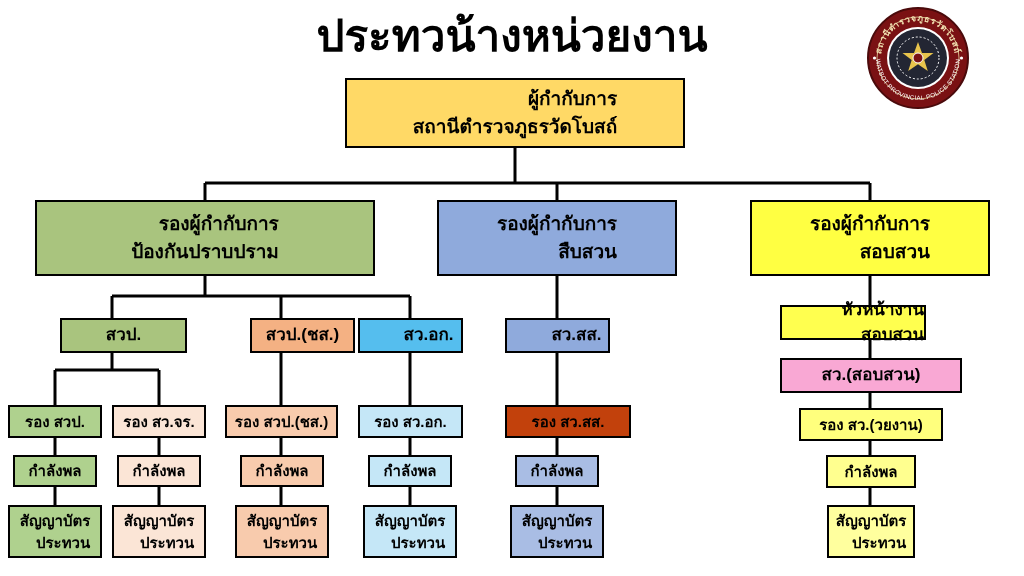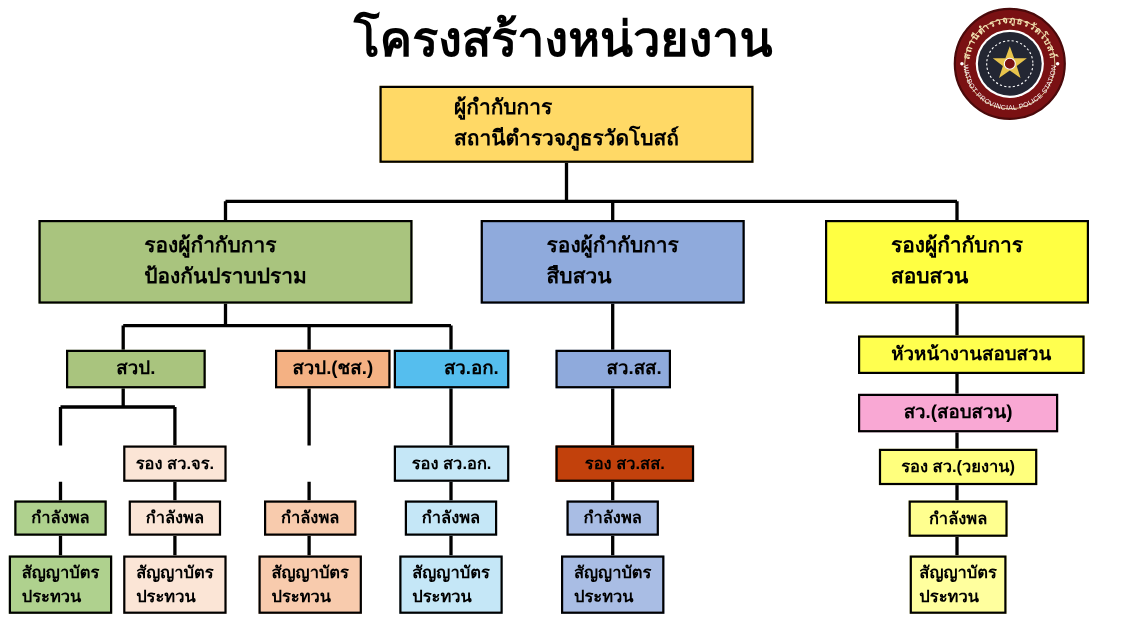--- a/index.html
+++ b/index.html
@@ -3,32 +3,32 @@
 <meta charset="utf-8">
 <style>
   html,body{margin:0;padding:0;background:#fff;}
   .stage{position:relative;width:1024px;height:576px;background:#ffffff;overflow:hidden;
          font-family:"Liberation Sans","DejaVu Sans",sans-serif;}
   .title{position:absolute;top:0px;left:0;right:0;text-align:center;font-size:44px;font-weight:800;color:#000;
          text-shadow:-2px -2px 0 #fff,2px -2px 0 #fff,-2px 2px 0 #fff,2px 2px 0 #fff,
                      -2px 0 0 #fff,2px 0 0 #fff,0 -2px 0 #fff,0 2px 0 #fff;}
   .lines{position:absolute;left:0;top:0;width:1024px;height:576px;pointer-events:none;}
   .box{position:absolute;border:2px solid #000;box-sizing:border-box;display:flex;align-items:center;
-       justify-content:center;text-align:left;font-weight:bold;color:#000;white-space:pre-line;line-height:1.45;}
+       justify-content:center;text-align:right;font-weight:bold;color:#000;white-space:pre-line;line-height:1.45;}
   
   .b-superintendent{left:345px;top:78px;width:340px;height:70px;background:#FFD966;font-size:19px;}
   .b-deputy-prevention{left:35px;top:200px;width:340px;height:76px;background:#A9C47E;font-size:19px;}
   .b-deputy-investigation{left:437px;top:200px;width:240px;height:76px;background:#8FAADC;font-size:19px;}
   .b-deputy-inquiry{left:750px;top:200px;width:240px;height:76px;background:#FFFF42;font-size:19px;}
   
   .b-inspector-prevention{left:60px;top:318px;width:127px;height:35px;background:#A9C47E;font-size:17px;}
   .b-inspector-community{left:228px;top:318px;width:105px;height:35px;background:#F4B183;font-size:17px;margin-left:22px;}
   .b-inspector-admin{left:358px;top:318px;width:105px;height:35px;background:#55BEEE;font-size:17px;padding-left:36px;}
   .b-inspector-investigation{left:505px;top:318px;width:105px;height:35px;background:#8FAADC;font-size:17px;padding-left:38px;}
-  .b-head-inquiry{left:780px;top:305px;width:206px;height:35px;background:#FFFF4F;font-size:17px;}
+  .b-head-inquiry{left:780px;top:305px;width:146px;height:35px;background:#FFFF4F;font-size:17px;}
   .b-inspector-inquiry{left:780px;top:358px;width:182px;height:35px;background:#f9a8d4;font-size:17px;}
   
   .b-dep-insp-prevention{left:8px;top:405px;width:94px;height:33px;background:#AFD18E;font-size:15px;}
   .b-dep-insp-traffic{left:112px;top:405px;width:94px;height:33px;background:#FBE5D6;font-size:15px;}
   .b-dep-insp-community{left:225px;top:405px;width:113px;height:33px;background:#F8CBAD;font-size:15px;}
   .b-dep-insp-admin{left:358px;top:405px;width:105px;height:33px;background:#C5E7F7;font-size:15px;}
   .b-dep-insp-investigation{left:505px;top:405px;width:126px;height:33px;background:#c2410c;font-size:15px;}
   .b-dep-insp-inquiry{left:799px;top:408px;width:144px;height:33px;background:#FFFF7D;font-size:15px;}
   
   .b-man-prevention{left:13px;top:455px;width:84px;height:32px;background:#AFD18E;font-size:15px;}
@@ -60,21 +60,21 @@
     <path fill="none" stroke="#000" stroke-width="3" d="M515 148V183 M205 183H870 M205 183V200 M557 183V200 M870 183V200
          M205 276V296 M112 296H410 M112 296V318 M281 296V318 M410 296V318
          M557 276V318 M870 276V305
          M112 353V370 M55 370H159 M55 370V405 M159 370V405
          M281 353V405 M410 353V405 M557 353V405
          M55 438V455 M159 438V455 M281 438V455 M410 438V455 M557 438V455
          M55 487V505 M159 487V505 M281 487V505 M410 487V505 M557 487V505
          M870 340V358 M870 393V408 M870 441V455 M870 488V505"></path>
   </svg>
 
-  <div class="title">โครงสร้างหน่วยงาน</div>
+  <div class="title">ประทวน้างหน่วยงาน</div>
 
   <svg class="logo" viewBox="0 0 104 104">
     <circle cx="52" cy="52" r="50" fill="#7A1113" stroke="#4A0A0B" stroke-width="2"></circle>
     <circle cx="52" cy="52" r="41" fill="none" stroke="#E8D9A0" stroke-width="0.8"></circle>
     <circle cx="52" cy="52" r="31" fill="#FFFFFF"></circle>
     <circle cx="52" cy="52" r="29" fill="#232633"></circle>
     <circle cx="52" cy="52" r="21" fill="none" stroke="#FFFFFF" stroke-width="1" stroke-dasharray="2 2"></circle>
     <path d="M52 36 l4 11 11.5 0 -9.2 7 3.5 11 -9.8-6.8 -9.8 6.8 3.5-11 -9.2-7 11.5 0 z" fill="#E8C44C"></path>
     <circle cx="52" cy="52" r="5" fill="#7A1113" stroke="#FFFFFF" stroke-width="1"></circle>
     <circle cx="8.5" cy="52" r="1.6" fill="#FFFFFF"></circle>
@@ -99,21 +99,23 @@
   <div class="box b-deputy-inquiry">รองผู้กำกับการ
 สอบสวน</div>
 
   <div class="box b-inspector-prevention">สวป.</div>
   <div class="box b-inspector-community">สวป.(ชส.)</div>
   <div class="box b-inspector-admin">สว.อก.</div>
   <div class="box b-inspector-investigation">สว.สส.</div>
   <div class="box b-head-inquiry">หัวหน้างานสอบสวน</div>
   <div class="box b-inspector-inquiry">สว.(สอบสวน)</div>
 
+  <div class="box b-dep-insp-prevention">รอง สวป.</div>
   <div class="box b-dep-insp-traffic">รอง สว.จร.</div>
+  <div class="box b-dep-insp-community">รอง สวป.(ชส.)</div>
   <div class="box b-dep-insp-admin">รอง สว.อก.</div>
   <div class="box b-dep-insp-investigation">รอง สว.สส.</div>
   <div class="box b-dep-insp-inquiry">รอง สว.(วยงาน)</div>
 
   <div class="box b-man-prevention">กำลังพล</div>
   <div class="box b-man-traffic">กำลังพล</div>
   <div class="box b-man-community">กำลังพล</div>
   <div class="box b-man-admin">กำลังพล</div>
   <div class="box b-man-investigation">กำลังพล</div>
   <div class="box b-man-inquiry">กำลังพล</div>

